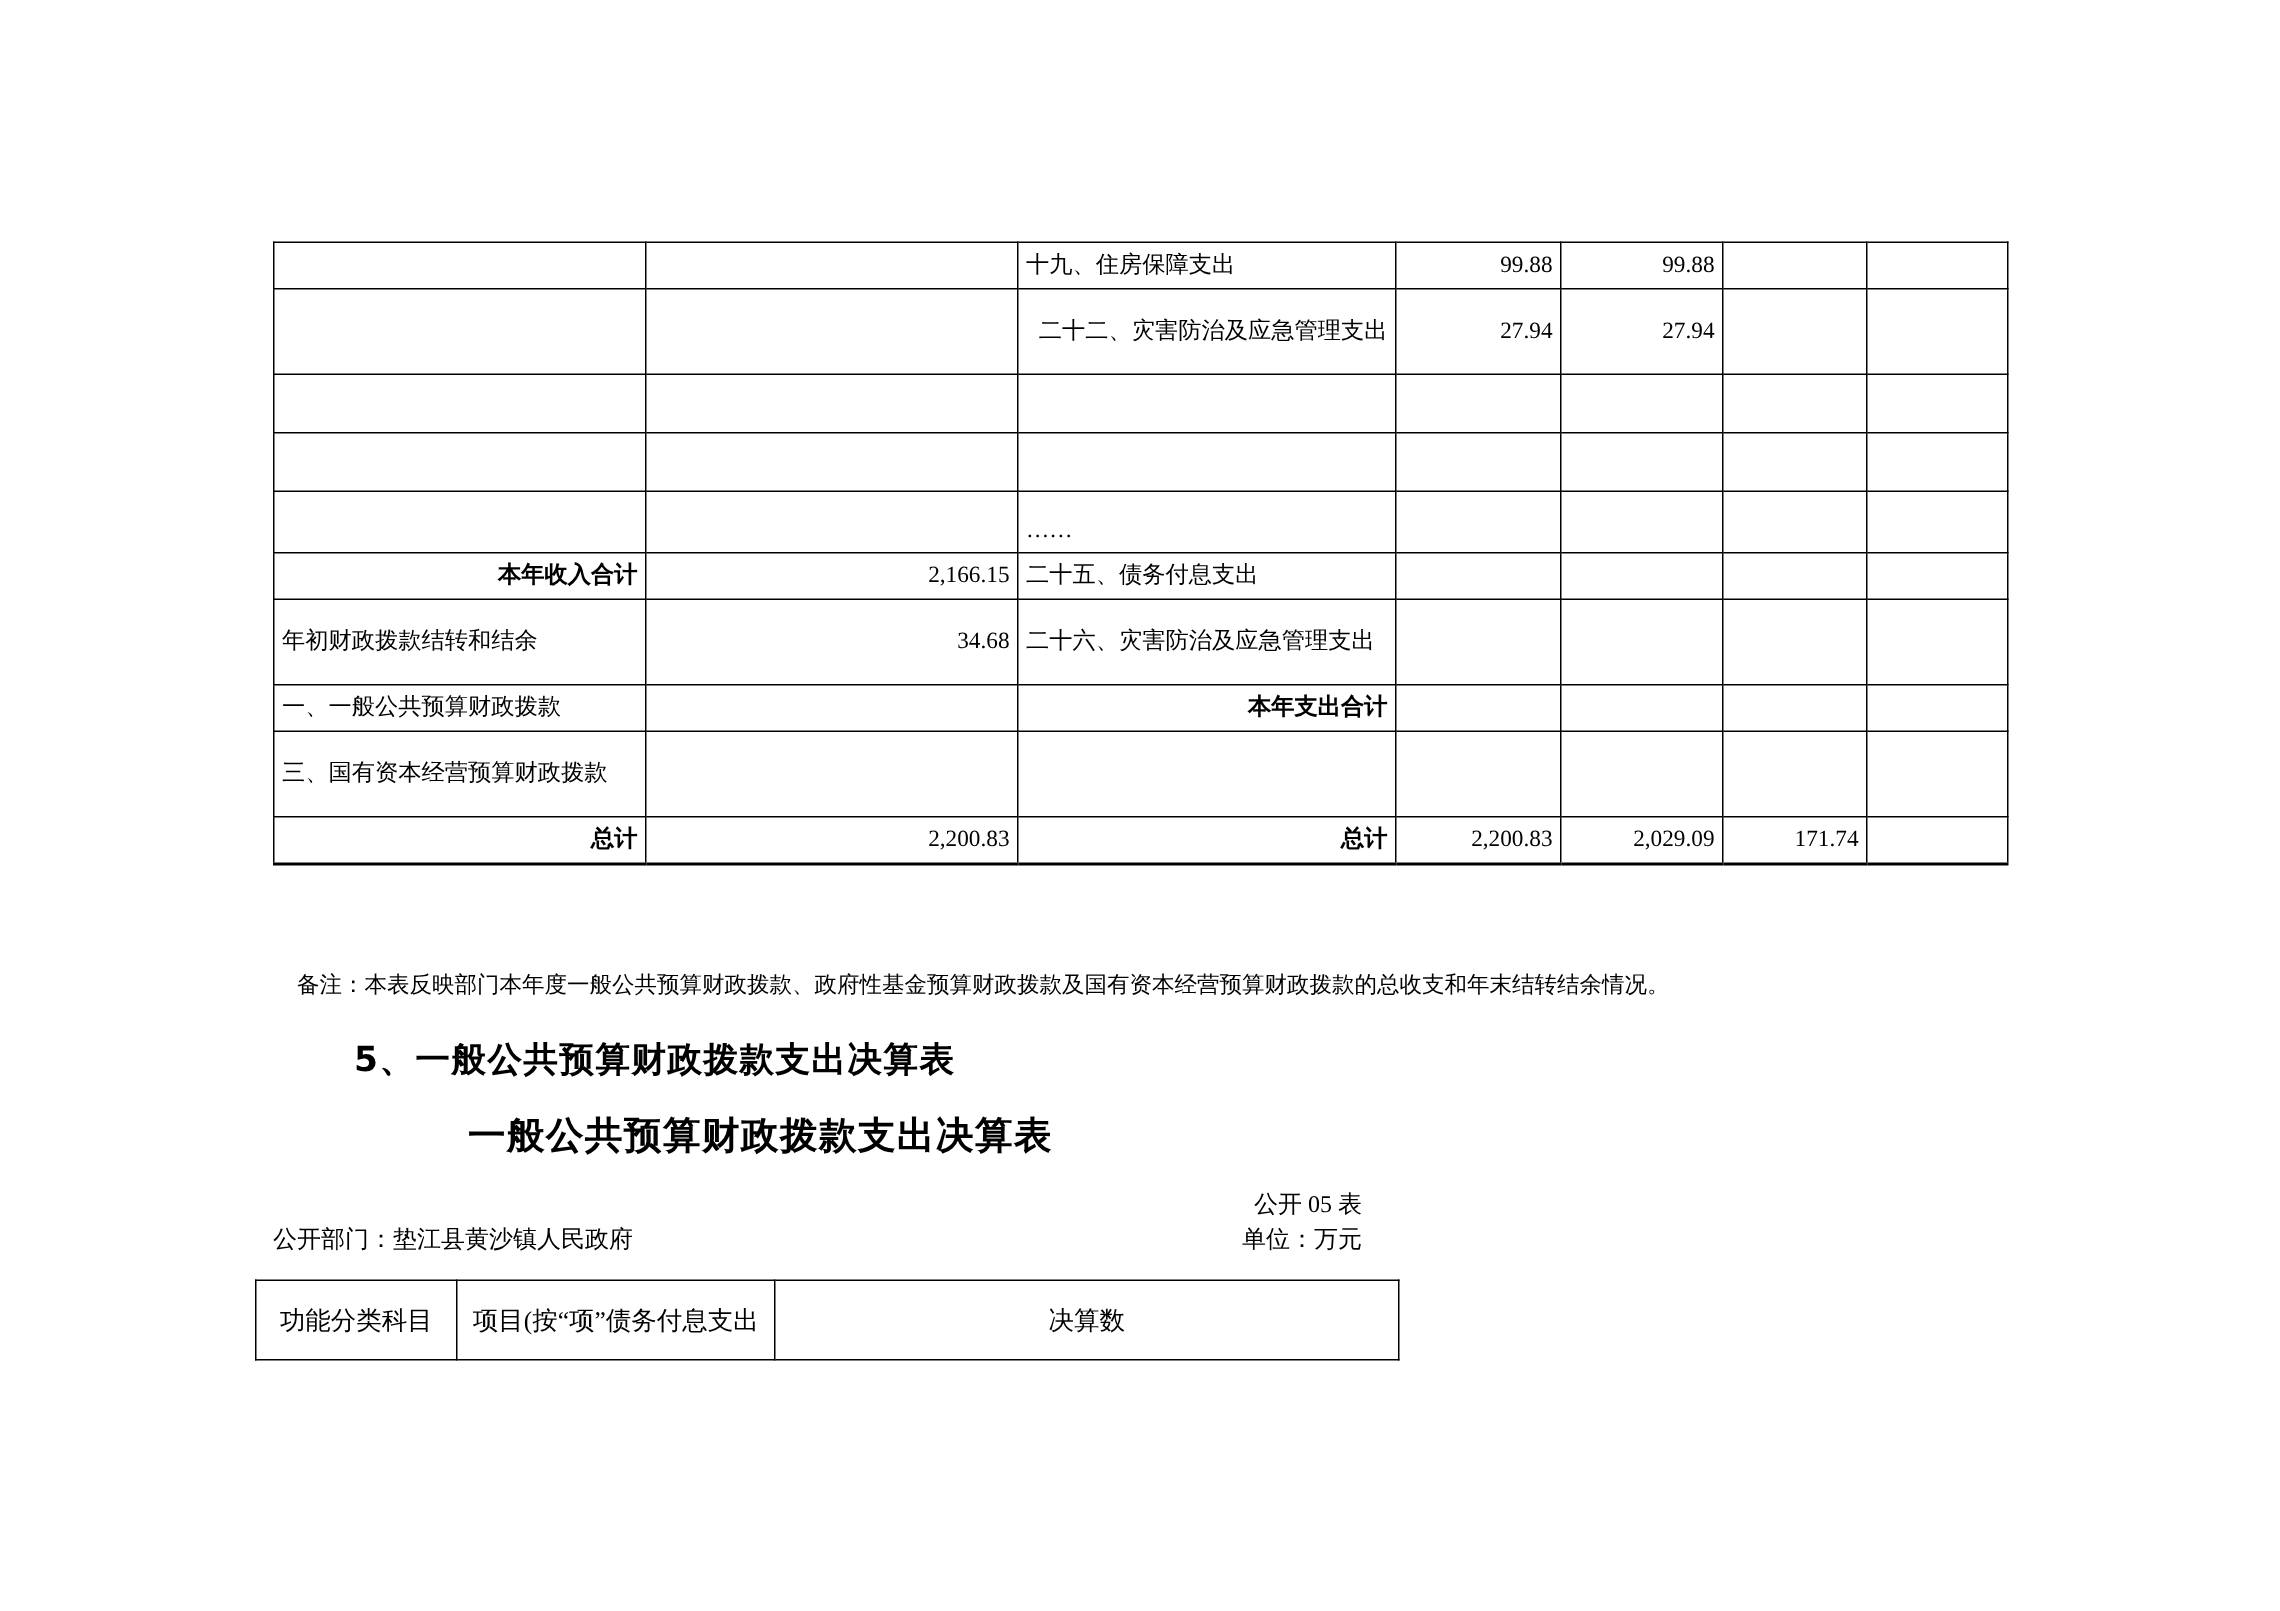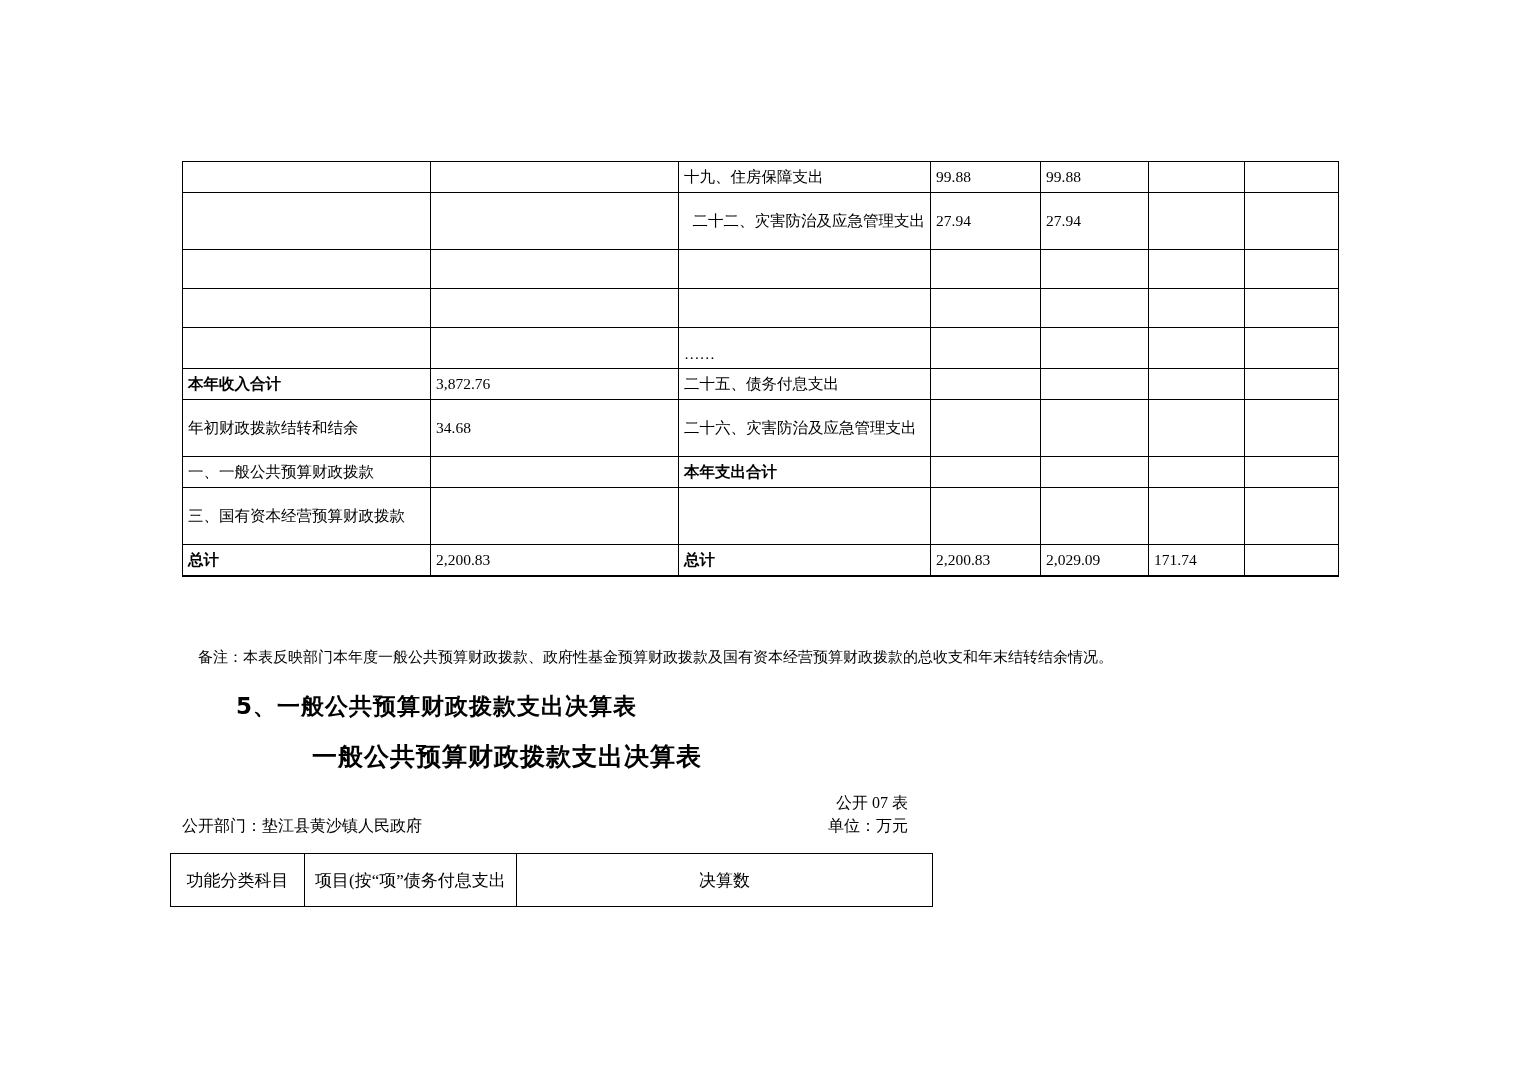--- a/index.html
+++ b/index.html
@@ -37,22 +37,22 @@
     font-family: "Liberation Serif", "DejaVu Serif", serif;
   }
   table.fintable td {
     border: 1px solid #000000;
     padding: 3px 5px;
     vertical-align: middle;
     line-height: 1.35;
     height: 24px;
   }
   .c-left { text-align: left; }
-  .c-right { text-align: left; }
-  .c-center { text-align: left; }
+  .c-right { text-align: right; }
+  .c-center { text-align: right; }
   .bold { font-weight: bold; }
   .thickb { border-bottom: 2px solid #000 !important; }
 
   
   col.w1 { width: 248px; }
   col.w2 { width: 248px; }
   col.w3 { width: 252px; }
   col.w4 { width: 110px; }
   col.w5 { width: 108px; }
   col.w6 { width: 96px; }
@@ -190,21 +190,21 @@
           <td class="c-left" style="height:34px;"></td>
           <td class="c-right"></td>
           <td class="c-left" style="vertical-align:bottom;">……</td>
           <td class="c-right"></td>
           <td class="c-right"></td>
           <td class="c-right"></td>
           <td class="c-right"></td>
         </tr>
         <tr>
           <td class="c-center bold">本年收入合计</td>
-          <td class="c-right">3,872.76</td>
+          <td class="c-right">2,166.15</td>
           <td class="c-left">二十五、债务付息支出</td>
           <td class="c-right"></td>
           <td class="c-right"></td>
           <td class="c-right"></td>
           <td class="c-right"></td>
         </tr>
         <tr>
           <td class="c-left" style="height:50px;">年初财政拨款结转和结余</td>
           <td class="c-right">34.68</td>
           <td class="c-left">二十六、灾害防治及应急管理支出</td>
@@ -243,21 +243,21 @@
       </tbody>
     </table>
   </div>
 
   <div class="note">备注：本表反映部门本年度一般公共预算财政拨款、政府性基金预算财政拨款及国有资本经营预算财政拨款的总收支和年末结转结余情况。</div>
 
   <div class="section-heading">5、一般公共预算财政拨款支出决算表</div>
 
   <div class="doc-title">一般公共预算财政拨款支出决算表</div>
 
-  <div class="form-code">公开 07 表</div>
+  <div class="form-code">公开 05 表</div>
   <div class="dept-line">公开部门：垫江县黄沙镇人民政府</div>
   <div class="unit-line">单位：万元</div>
 
   <div class="bottom-table-wrap">
     <table class="headtable">
       <colgroup>
         <col class="b1">
           <col class="b2">
           <col class="b3">
       </colgroup>

